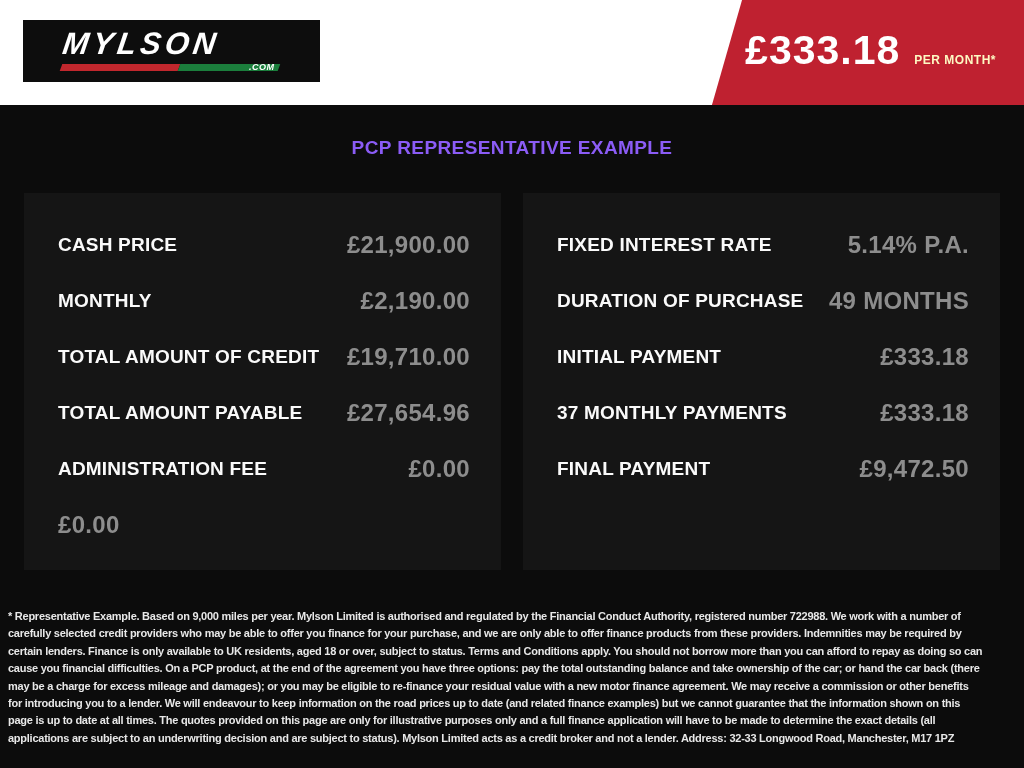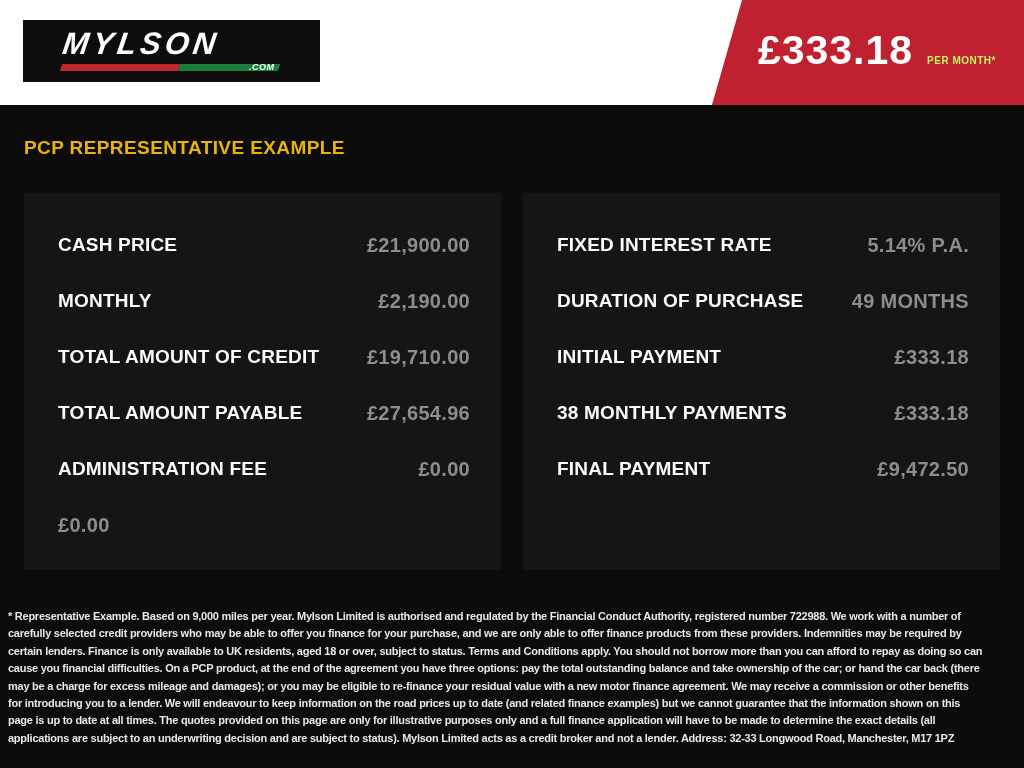--- a/index.html
+++ b/index.html
@@ -39,45 +39,45 @@
     position:absolute; right:0; top:0; width:424px; height:105px;
     background:#bf2130;
     clip-path:polygon(33.5% 0, 100% 0, 100% 100%, 26.4% 100%);
     display:flex; align-items:baseline; justify-content:flex-end;
     padding:30px 28px 0 0; gap:14px;
   }
   .price-amount {
     font-size:41px; font-weight:bold; color:#ffffff; line-height:1; letter-spacing:1px;
   }
   .price-suffix {
-    font-size:10px; font-weight:bold; color:#bef264; letter-spacing:0.5px;
+    font-size:12px; font-weight:bold; color:#fef9c3; letter-spacing:0.5px;
   }
 
   
   .main { position:relative; width:1024px; }
   .page-title {
     padding:32px 24px 0 24px;
-    font-size:19px; font-weight:bold; color:#eab308; letter-spacing:0.4px;
+    font-size:19px; font-weight:bold; color:#8b5cf6; letter-spacing:0.4px;text-align:center;
   }
   .panels {
     display:flex; gap:22px; margin:34px 24px 0 24px;
   }
   .panel {
     width:477px; height:377px; background:#151515;
     padding:24px 31px 0 34px;
   }
   .finance-row {
     height:56px; display:flex; align-items:center; justify-content:space-between;
   }
   .finance-label {
     font-size:19px; font-weight:bold; color:#fafafa; letter-spacing:0.2px;
     white-space:nowrap;
   }
   .finance-value {
-    font-size:20px; font-weight:bold; color:#8d8d8d; letter-spacing:0.3px;
+    font-size:24px; font-weight:bold; color:#8d8d8d; letter-spacing:0.3px;
     white-space:nowrap;
   }
 
   
   .disclaimer {
     margin:38px 24px 0 8px; width:976px;
     font-size:11px; font-weight:bold; line-height:17.4px;
     color:#e8e8e8; letter-spacing:-0.25px; text-align:left;
   }
 </style>
@@ -141,21 +141,21 @@
         </div>
         <div class="finance-row">
           <span class="finance-label">DURATION OF PURCHASE</span>
           <span class="finance-value">49 MONTHS</span>
         </div>
         <div class="finance-row">
           <span class="finance-label">INITIAL PAYMENT</span>
           <span class="finance-value">£333.18</span>
         </div>
         <div class="finance-row">
-          <span class="finance-label">38 MONTHLY PAYMENTS</span>
+          <span class="finance-label">37 MONTHLY PAYMENTS</span>
           <span class="finance-value">£333.18</span>
         </div>
         <div class="finance-row">
           <span class="finance-label">FINAL PAYMENT</span>
           <span class="finance-value">£9,472.50</span>
         </div>
       </div>
 
     </section>
 

